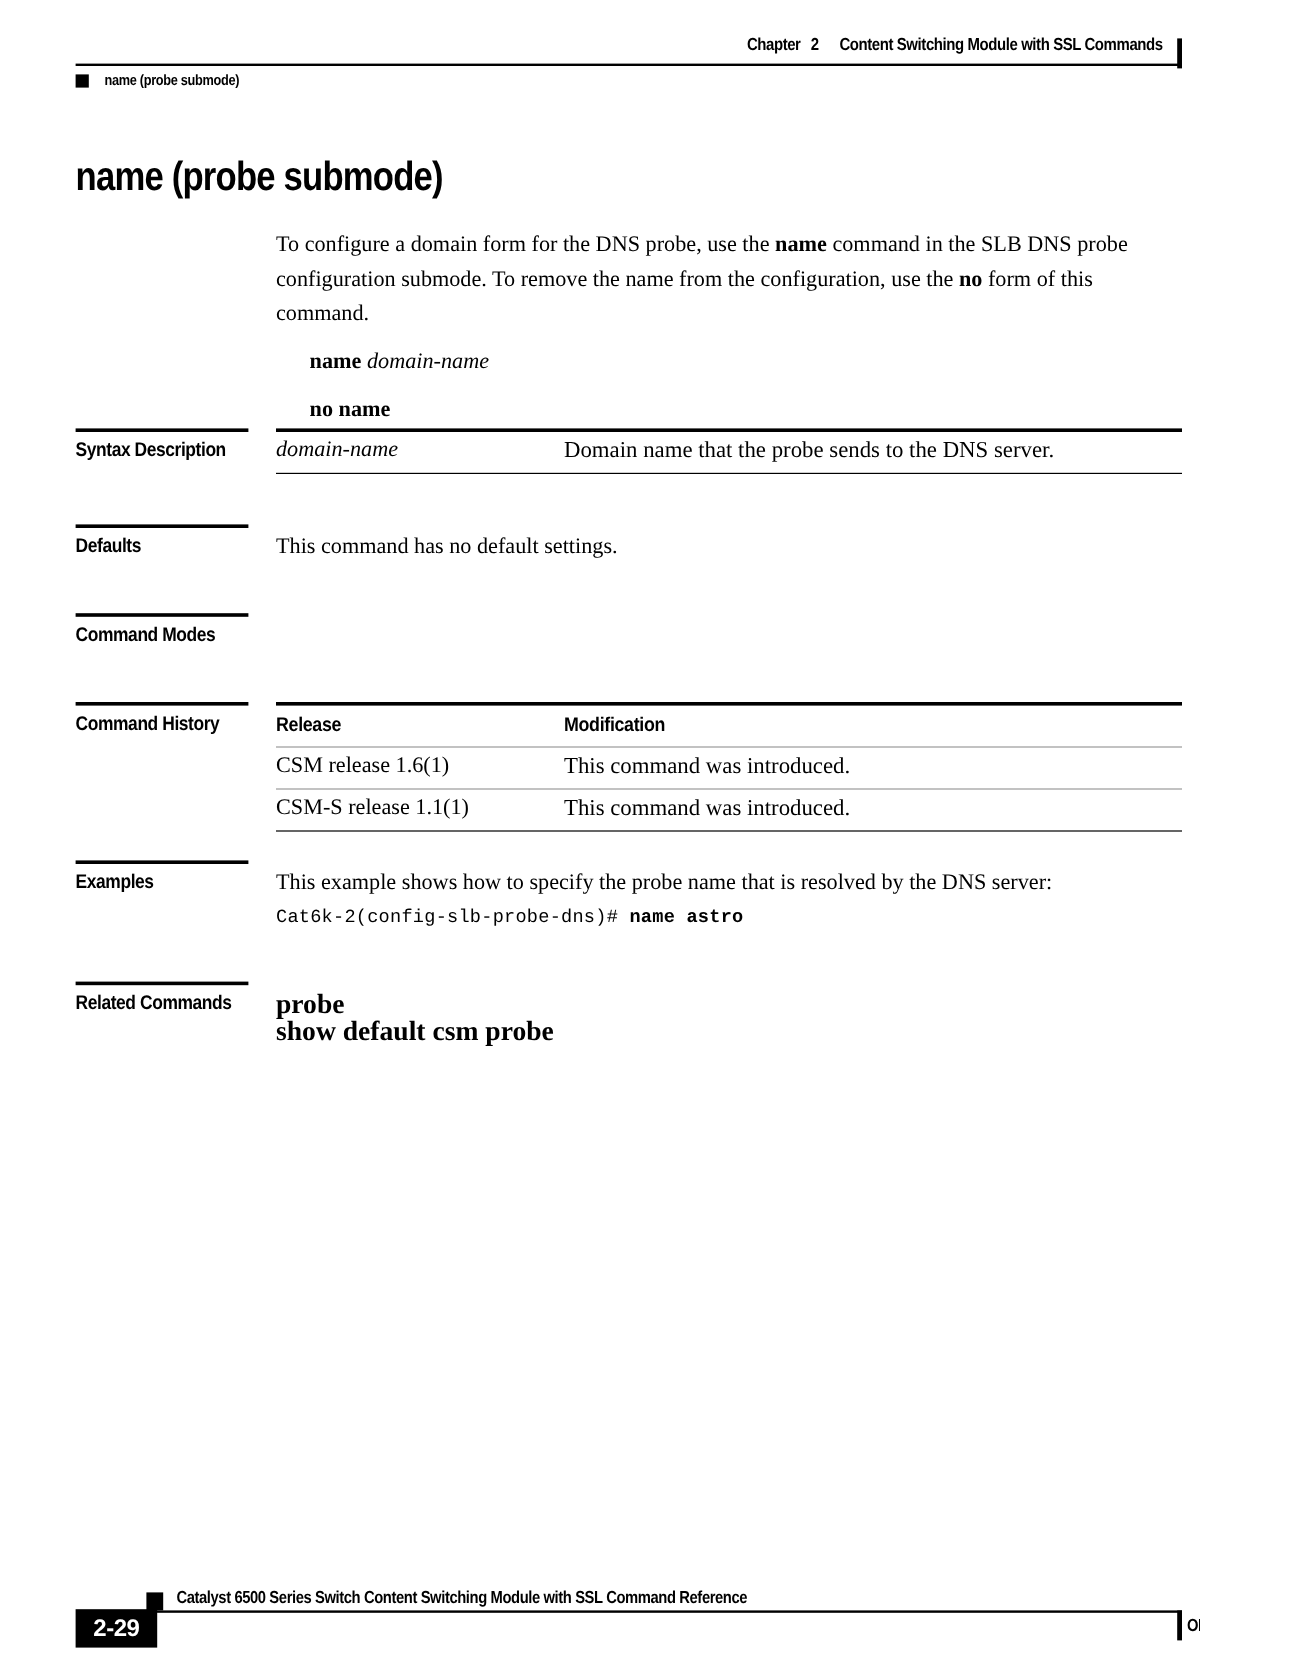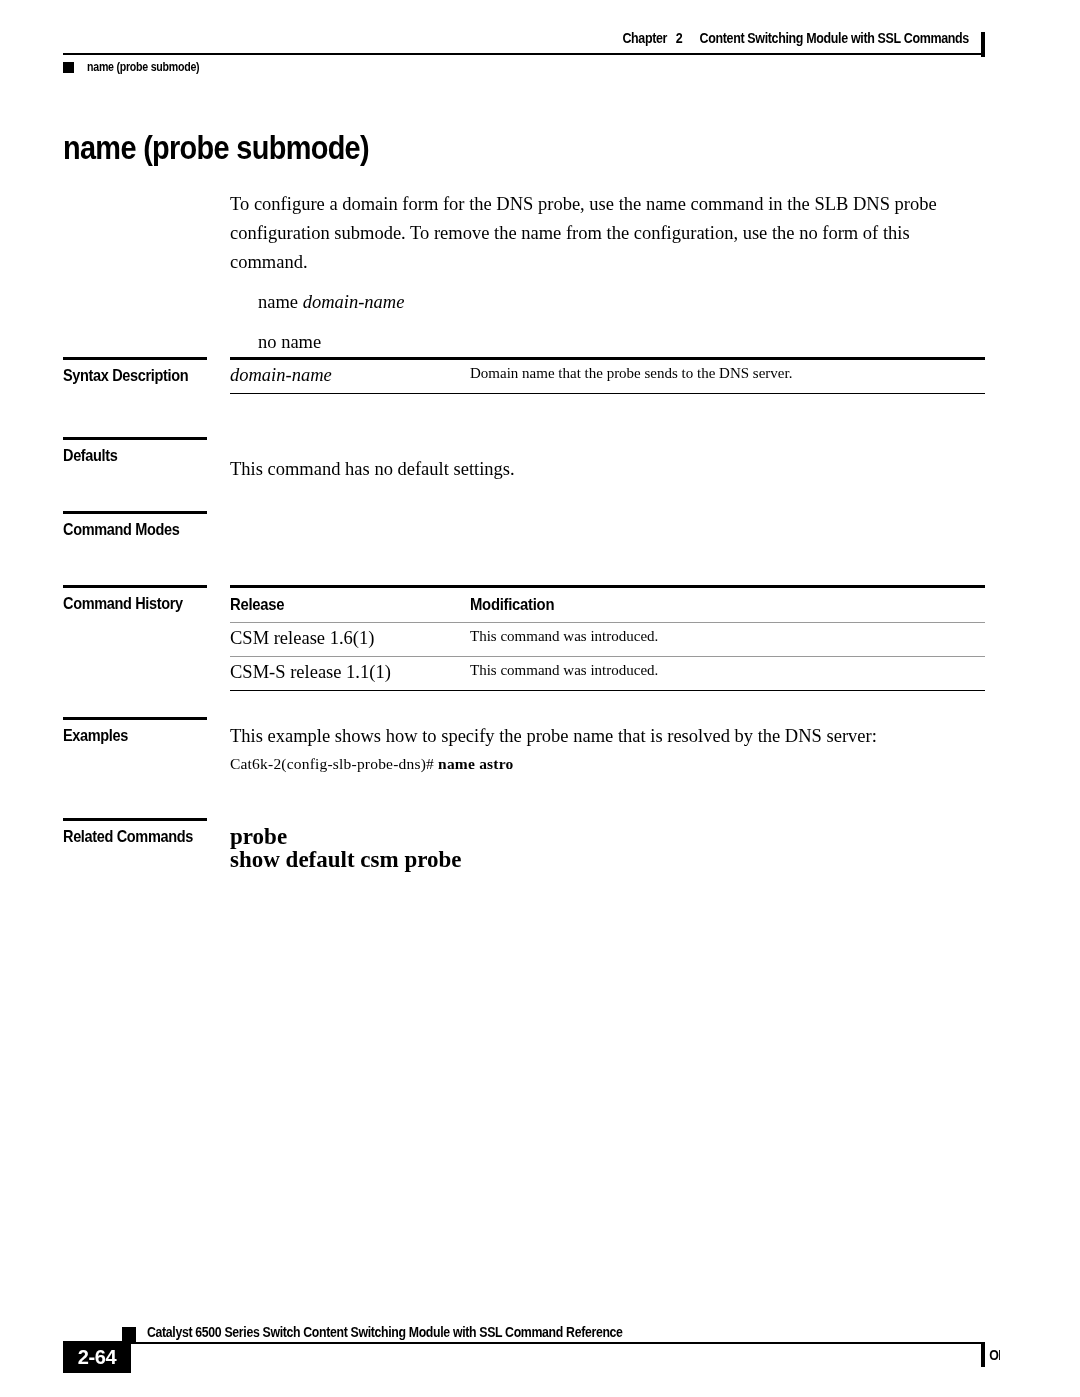--- a/index.html
+++ b/index.html
@@ -98,21 +98,21 @@
 
   
   .intro {
     position: absolute;
     left: 230px;
     top: 190px;
     width: 760px;
     font-size: 18.5px;
     line-height: 29px;
   }
-  .b { font-weight: normal; }
+  .b { font-weight: bold; }
   .i { font-style: italic; }
 
   .syntax-line {
     position: absolute;
     left: 258px;
     font-size: 18.5px;
     margin-top: 40px;
   }
   .syntax-line-1 { top: 252px; }
   .syntax-line-2 { top: 292px; }
@@ -169,39 +169,39 @@
     align-items: flex-start;
   }
   .tcell-a {
     width: 240px;
     flex: 0 0 240px;
     font-size: 18.5px;
     padding: 5px 0 7px 0;
   }
   .tcell-b {
     flex: 1 1 auto;
-    font-size: 15px;
+    font-size: 19px;
     padding: 5px 0 7px 0;
   }
   .thead-cell {
     font-family: "Liberation Sans", "DejaVu Sans", sans-serif;
     font-weight: bold;
     font-size: 16.5px;
     letter-spacing: -0.3px;
     padding: 7px 0 8px 0;
     transform: scaleX(0.9);
     transform-origin: left center;
   }
 
   
   .cli {
     position: absolute;
     left: 230px;
     top: 755px;
-    font-family: Liberation Serif, serif;
+    font-family: Liberation Mono, monospace;
     font-size: 15.5px;
     letter-spacing: 0.2px;
     white-space: nowrap;
   }
   .cli .b { font-weight: bold; }
 
   .related-list {
     position: absolute;
     left: 230px;
     top: 826px;
@@ -319,21 +319,21 @@
     <div class="rule-thick"></div>
     <div class="trow">
       <div class="tcell-a i">domain-name</div>
       <div class="tcell-b">Domain name that the probe sends to the DNS server.</div>
     </div>
     <div class="rule-med"></div>
   </div>
 
   <div class="sec-rule" style="top:437px"></div>
   <div class="sec-label" style="top:446px">Defaults</div>
-  <div class="sec-body" style="top:456px">This command has no default settings.</div>
+  <div class="sec-body" style="top:443px">This command has no default settings.</div>
 
   <div class="sec-rule" style="top:511px"></div>
   <div class="sec-label" style="top:520px">Command Modes</div>
 
   <div class="sec-rule" style="top:585px"></div>
   <div class="sec-label" style="top:594px">Command History</div>
   <div class="tbl" style="top:585px">
     <div class="rule-thick"></div>
     <div class="trow">
       <div class="tcell-a thead-cell">Release</div>
@@ -361,20 +361,20 @@
 
   <div class="sec-rule" style="top:818px"></div>
   <div class="sec-label" style="top:827px">Related Commands</div>
   <div class="related-list">
     <div>probe</div>
     <div>show default csm probe</div>
   </div>
 
   <div class="footer">
     <div class="foot-rule"></div>
-    <div class="foot-pagebox">2-64</div>
+    <div class="foot-pagebox">2-29</div>
     <div class="foot-square"></div>
     <div class="foot-title">Catalyst 6500 Series Switch Content Switching Module with SSL Command Reference</div>
     <div class="foot-doc-id">OL-7029-01</div>
     <div class="foot-endbar"></div>
   </div>
 
 </div>
 
 </body></html>

